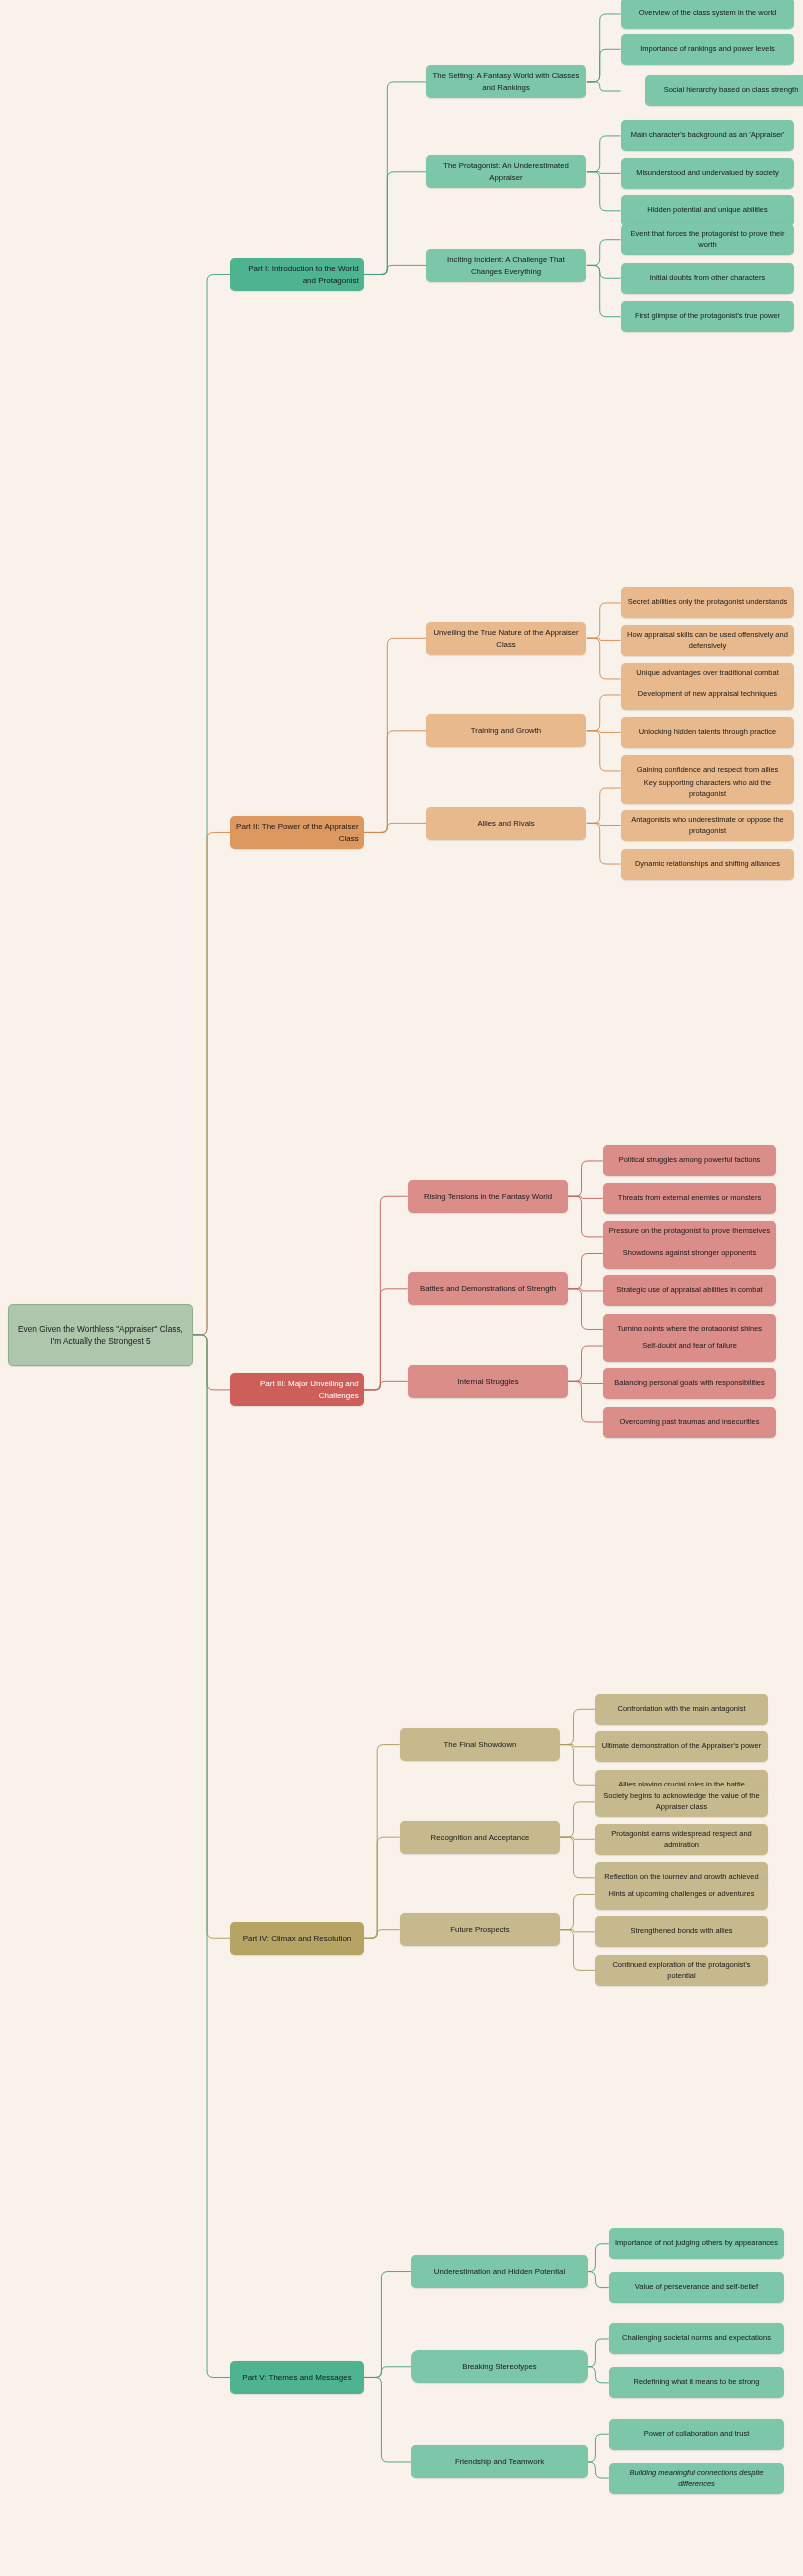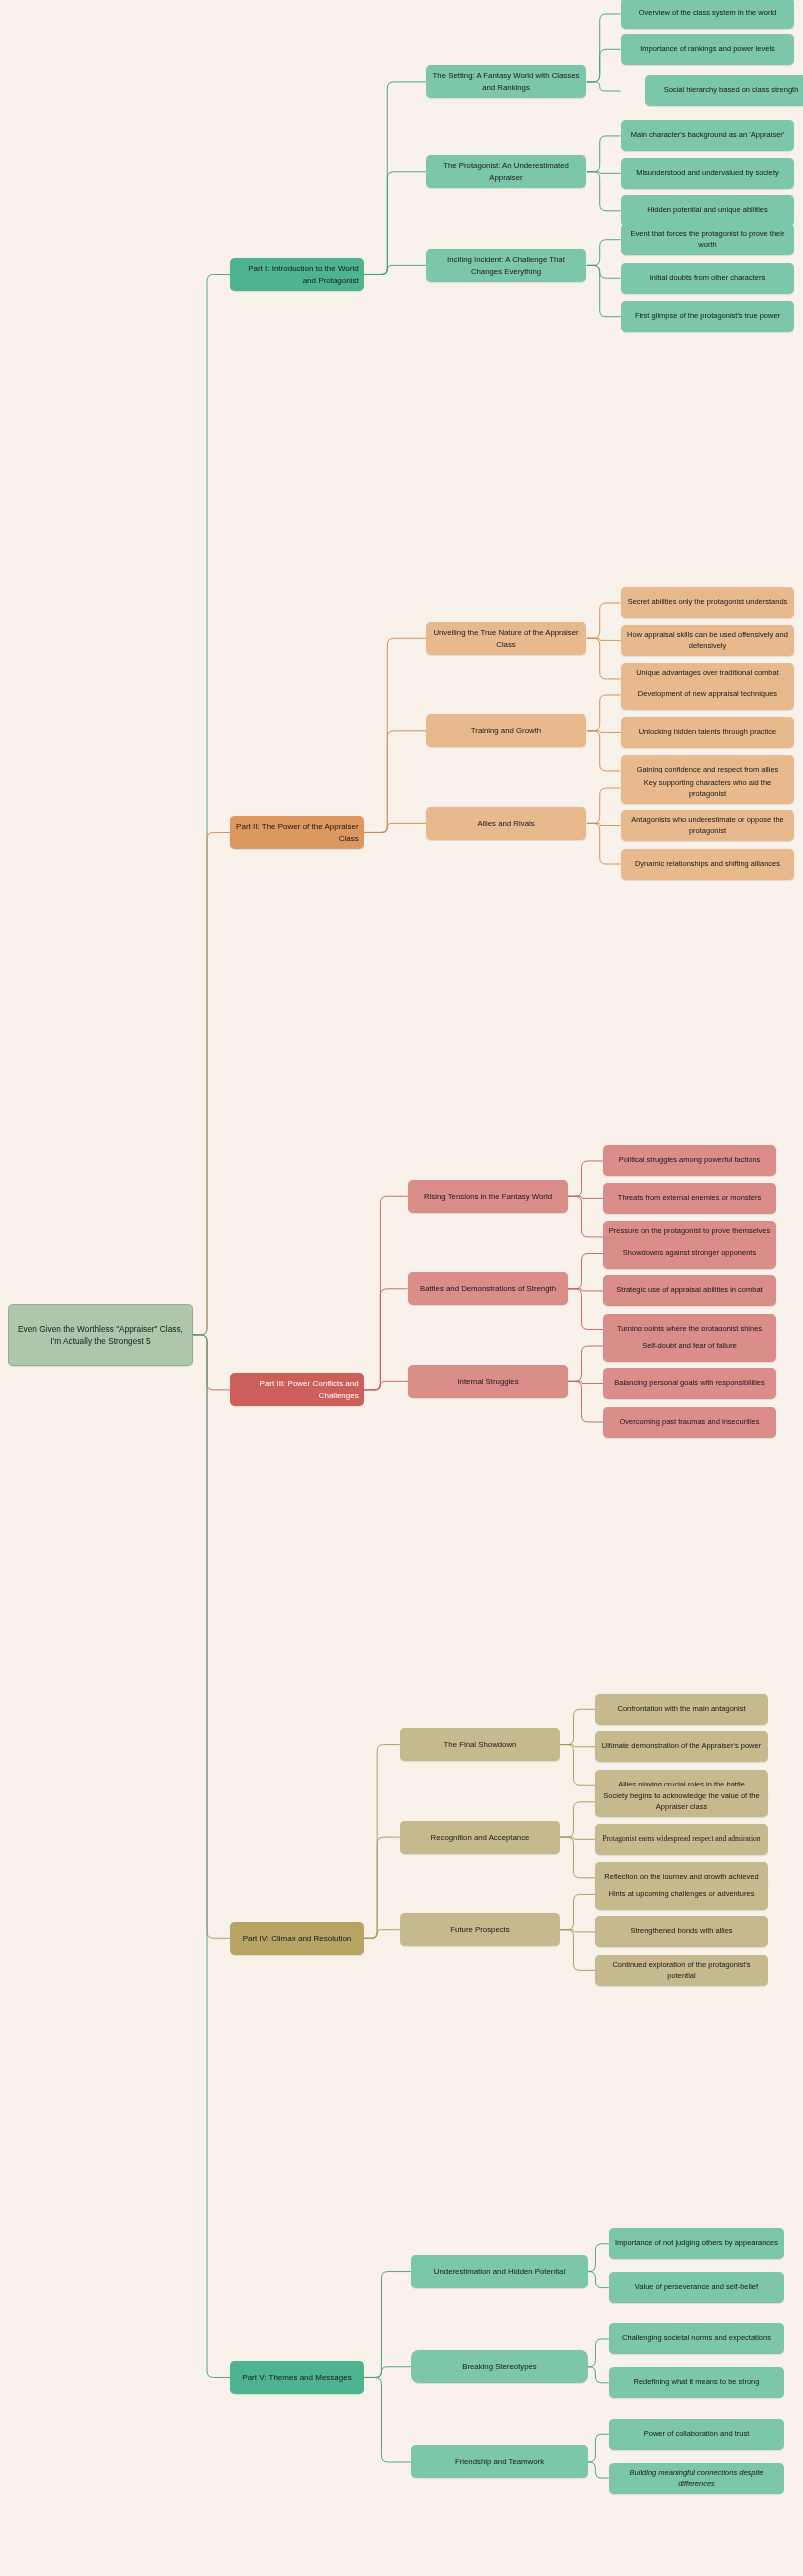--- a/index.html
+++ b/index.html
@@ -170,21 +170,21 @@
     <div class="node lvl3" style="left: 621px; top: 773px; width: 173px; height: 31px; background: rgb(232, 185, 140); color: rgb(23, 24, 26);">
       <span>Key supporting characters who aid the protagonist</span>
     </div>
     <div class="node lvl3" style="left: 621px; top: 810px; width: 173px; height: 31px; background: rgb(232, 185, 140); color: rgb(23, 24, 26);">
       <span>Antagonists who underestimate or oppose the protagonist</span>
     </div>
     <div class="node lvl3" style="left: 621px; top: 849px; width: 173px; height: 31px; background: rgb(232, 185, 140); color: rgb(23, 24, 26);">
       <span>Dynamic relationships and shifting alliances</span>
     </div>
     <div class="node lvl1" style="left: 230px; top: 1373px; width: 134px; height: 33px; background: rgb(204, 95, 90); color: rgb(255, 255, 255);">
-      <span>Part III: Power Conflicts and Challenges</span>
+      <span>Part III: Major Unveiling and Challenges</span>
     </div>
     <div class="node lvl2" style="left: 408px; top: 1180px; width: 160px; height: 33px; background: rgb(219, 141, 137); color: rgb(23, 24, 26);">
       <span>Rising Tensions in the Fantasy World</span>
     </div>
     <div class="node lvl3" style="left: 603px; top: 1145px; width: 173px; height: 31px; background: rgb(219, 141, 137); color: rgb(23, 24, 26);">
       <span>Political struggles among powerful factions</span>
     </div>
     <div class="node lvl3" style="left: 603px; top: 1183px; width: 173px; height: 31px; background: rgb(219, 141, 137); color: rgb(23, 24, 26);">
       <span>Threats from external enemies or monsters</span>
     </div>
@@ -229,21 +229,21 @@
     </div>
     <div class="node lvl3" style="left: 595px; top: 1770px; width: 173px; height: 31px; background: rgb(198, 185, 142); color: rgb(23, 24, 26);">
       <span>Allies playing crucial roles in the battle</span>
     </div>
     <div class="node lvl2" style="left: 400px; top: 1821px; width: 160px; height: 33px; background: rgb(198, 185, 142); color: rgb(23, 24, 26);">
       <span>Recognition and Acceptance</span>
     </div>
     <div class="node lvl3" style="left: 595px; top: 1786px; width: 173px; height: 31px; background: rgb(198, 185, 142); color: rgb(23, 24, 26);">
       <span>Society begins to acknowledge the value of the Appraiser class</span>
     </div>
-    <div class="node lvl3" style="left: 595px; top: 1824px; width: 173px; height: 31px; background: rgb(198, 185, 142); color: rgb(23, 24, 26); font-family: Liberation Serif, serif;">
+    <div class="node lvl3" style="left: 595px; top: 1824px; width: 173px; height: 31px; background: rgb(198, 185, 142); color: rgb(23, 24, 26);">
       <span>Protagonist earns widespread respect and admiration</span>
     </div>
     <div class="node lvl3" style="left: 595px; top: 1862px; width: 173px; height: 31px; background: rgb(198, 185, 142); color: rgb(23, 24, 26);">
       <span>Reflection on the journey and growth achieved</span>
     </div>
     <div class="node lvl2" style="left: 400px; top: 1913px; width: 160px; height: 33px; background: rgb(198, 185, 142); color: rgb(23, 24, 26);">
       <span>Future Prospects</span>
     </div>
     <div class="node lvl3" style="left: 595px; top: 1879px; width: 173px; height: 31px; background: rgb(198, 185, 142); color: rgb(23, 24, 26);">
       <span>Hints at upcoming challenges or adventures</span>

